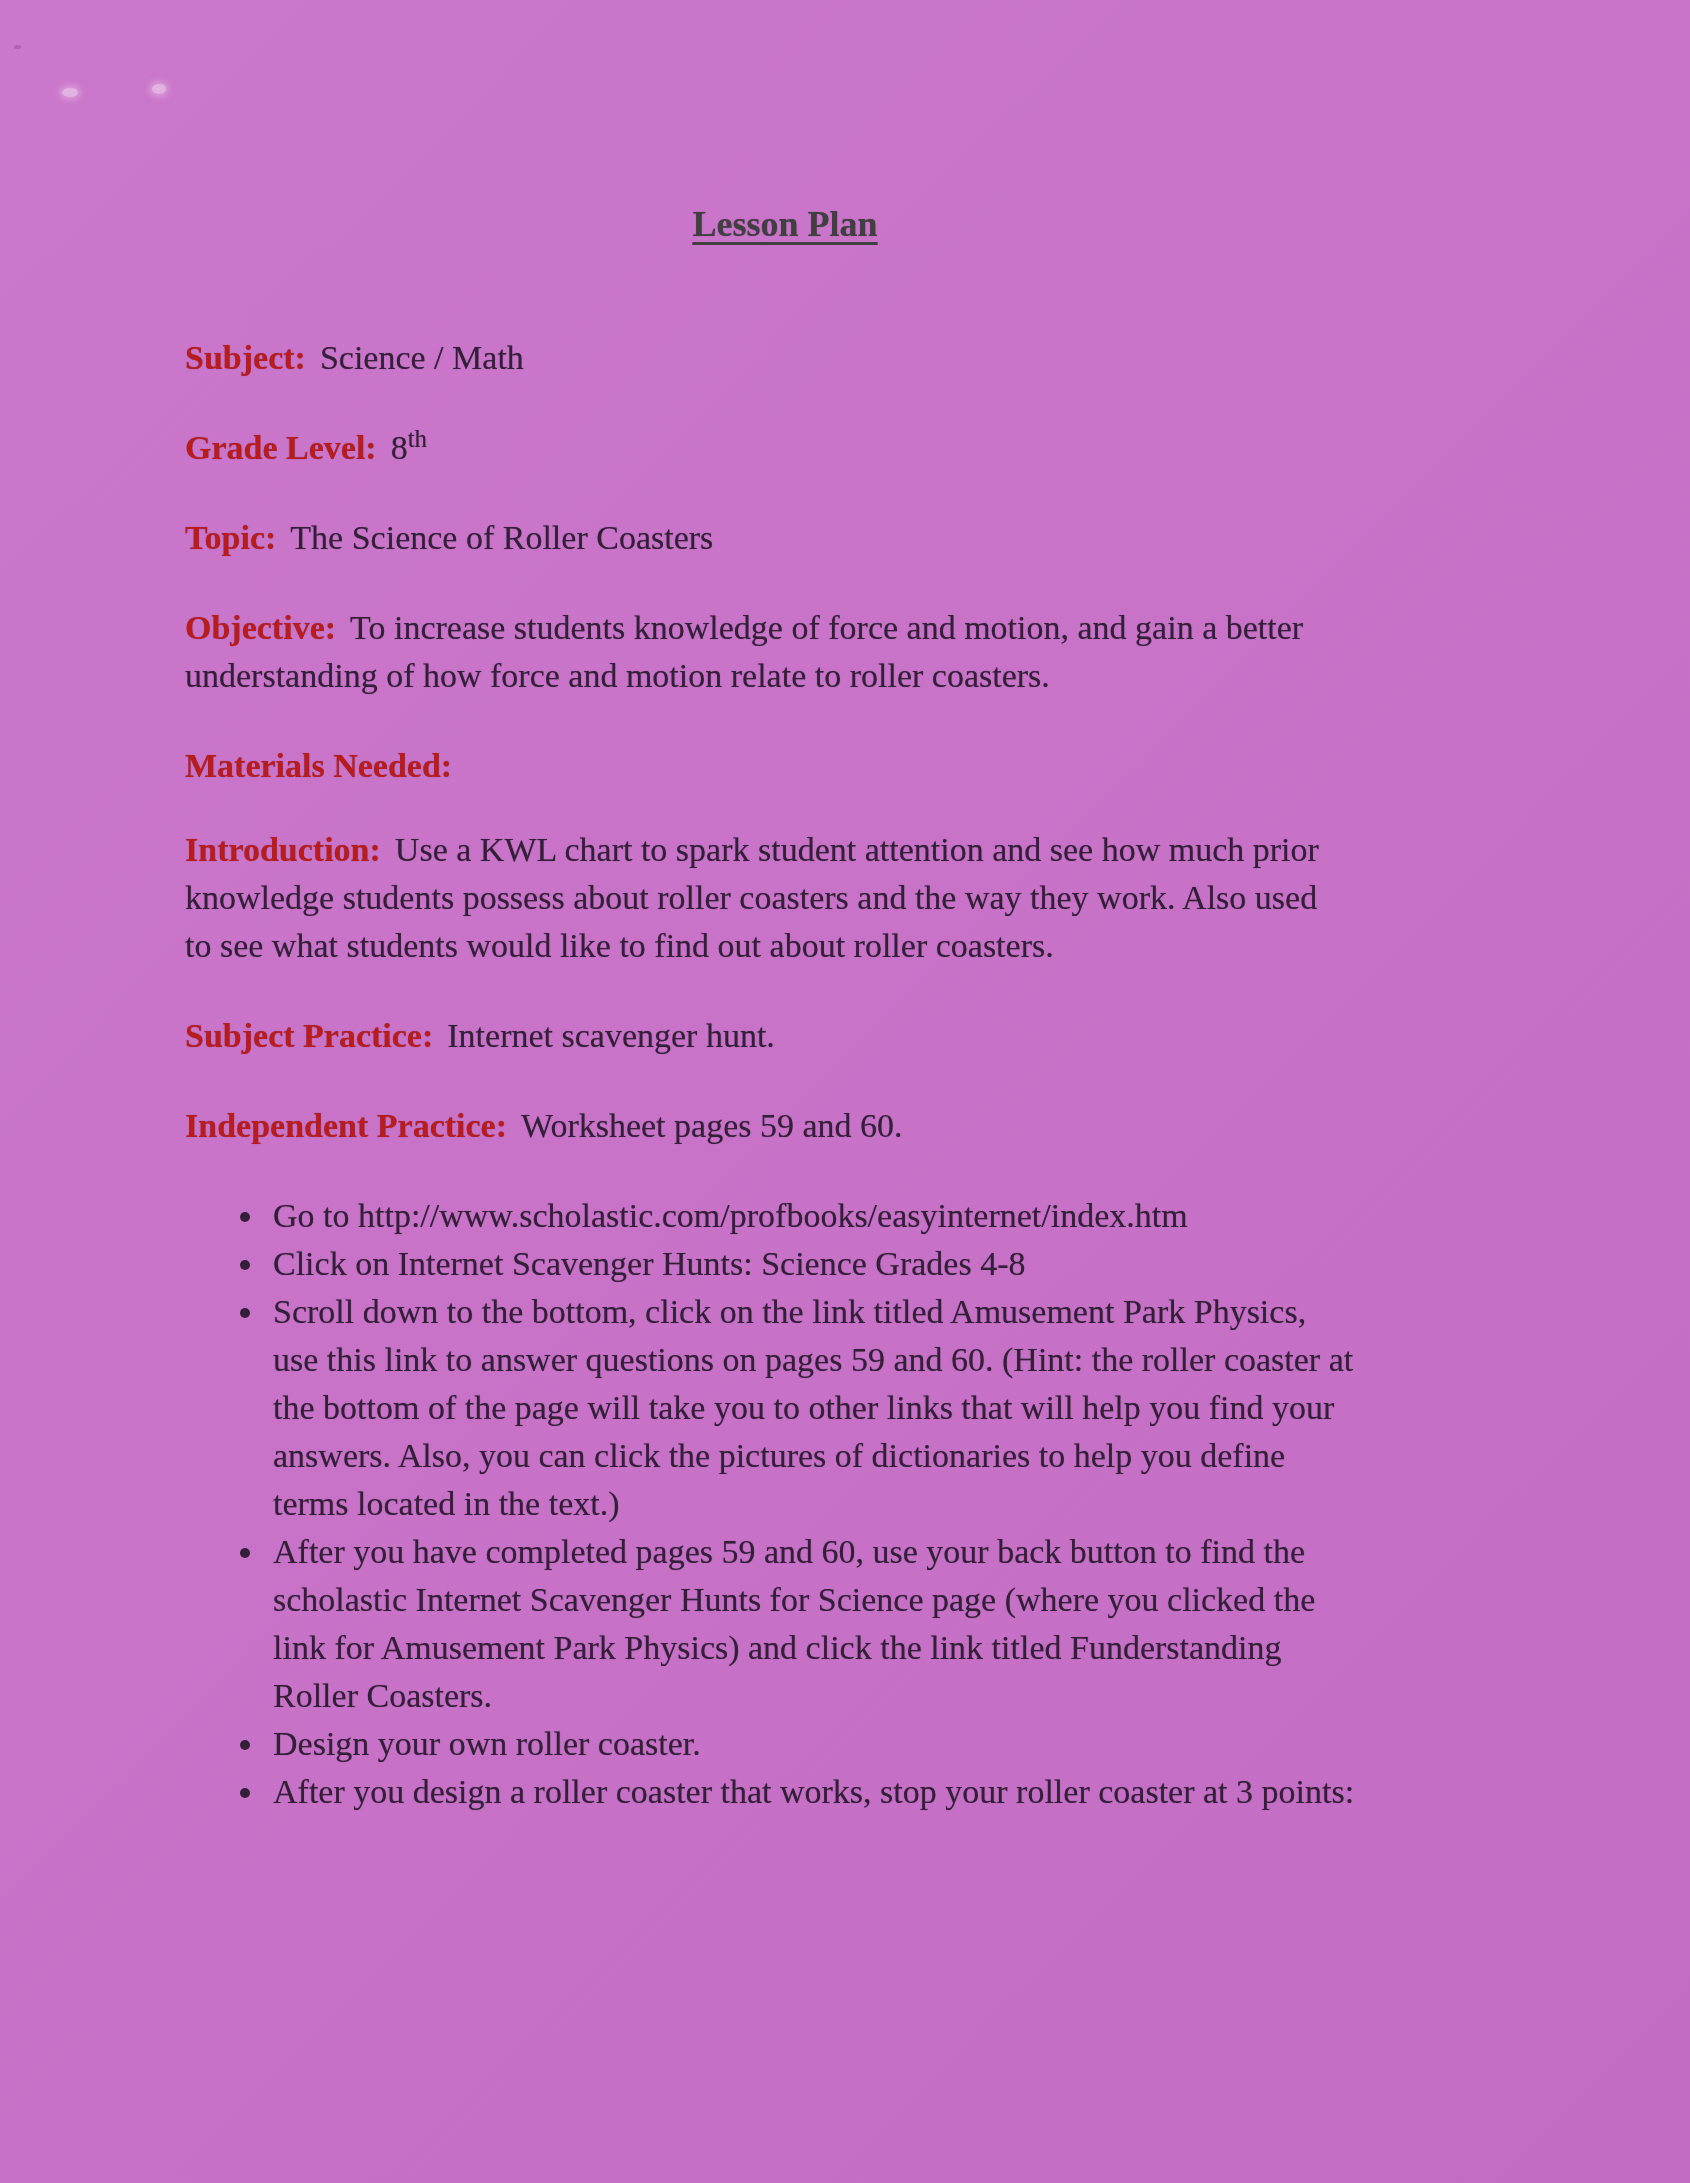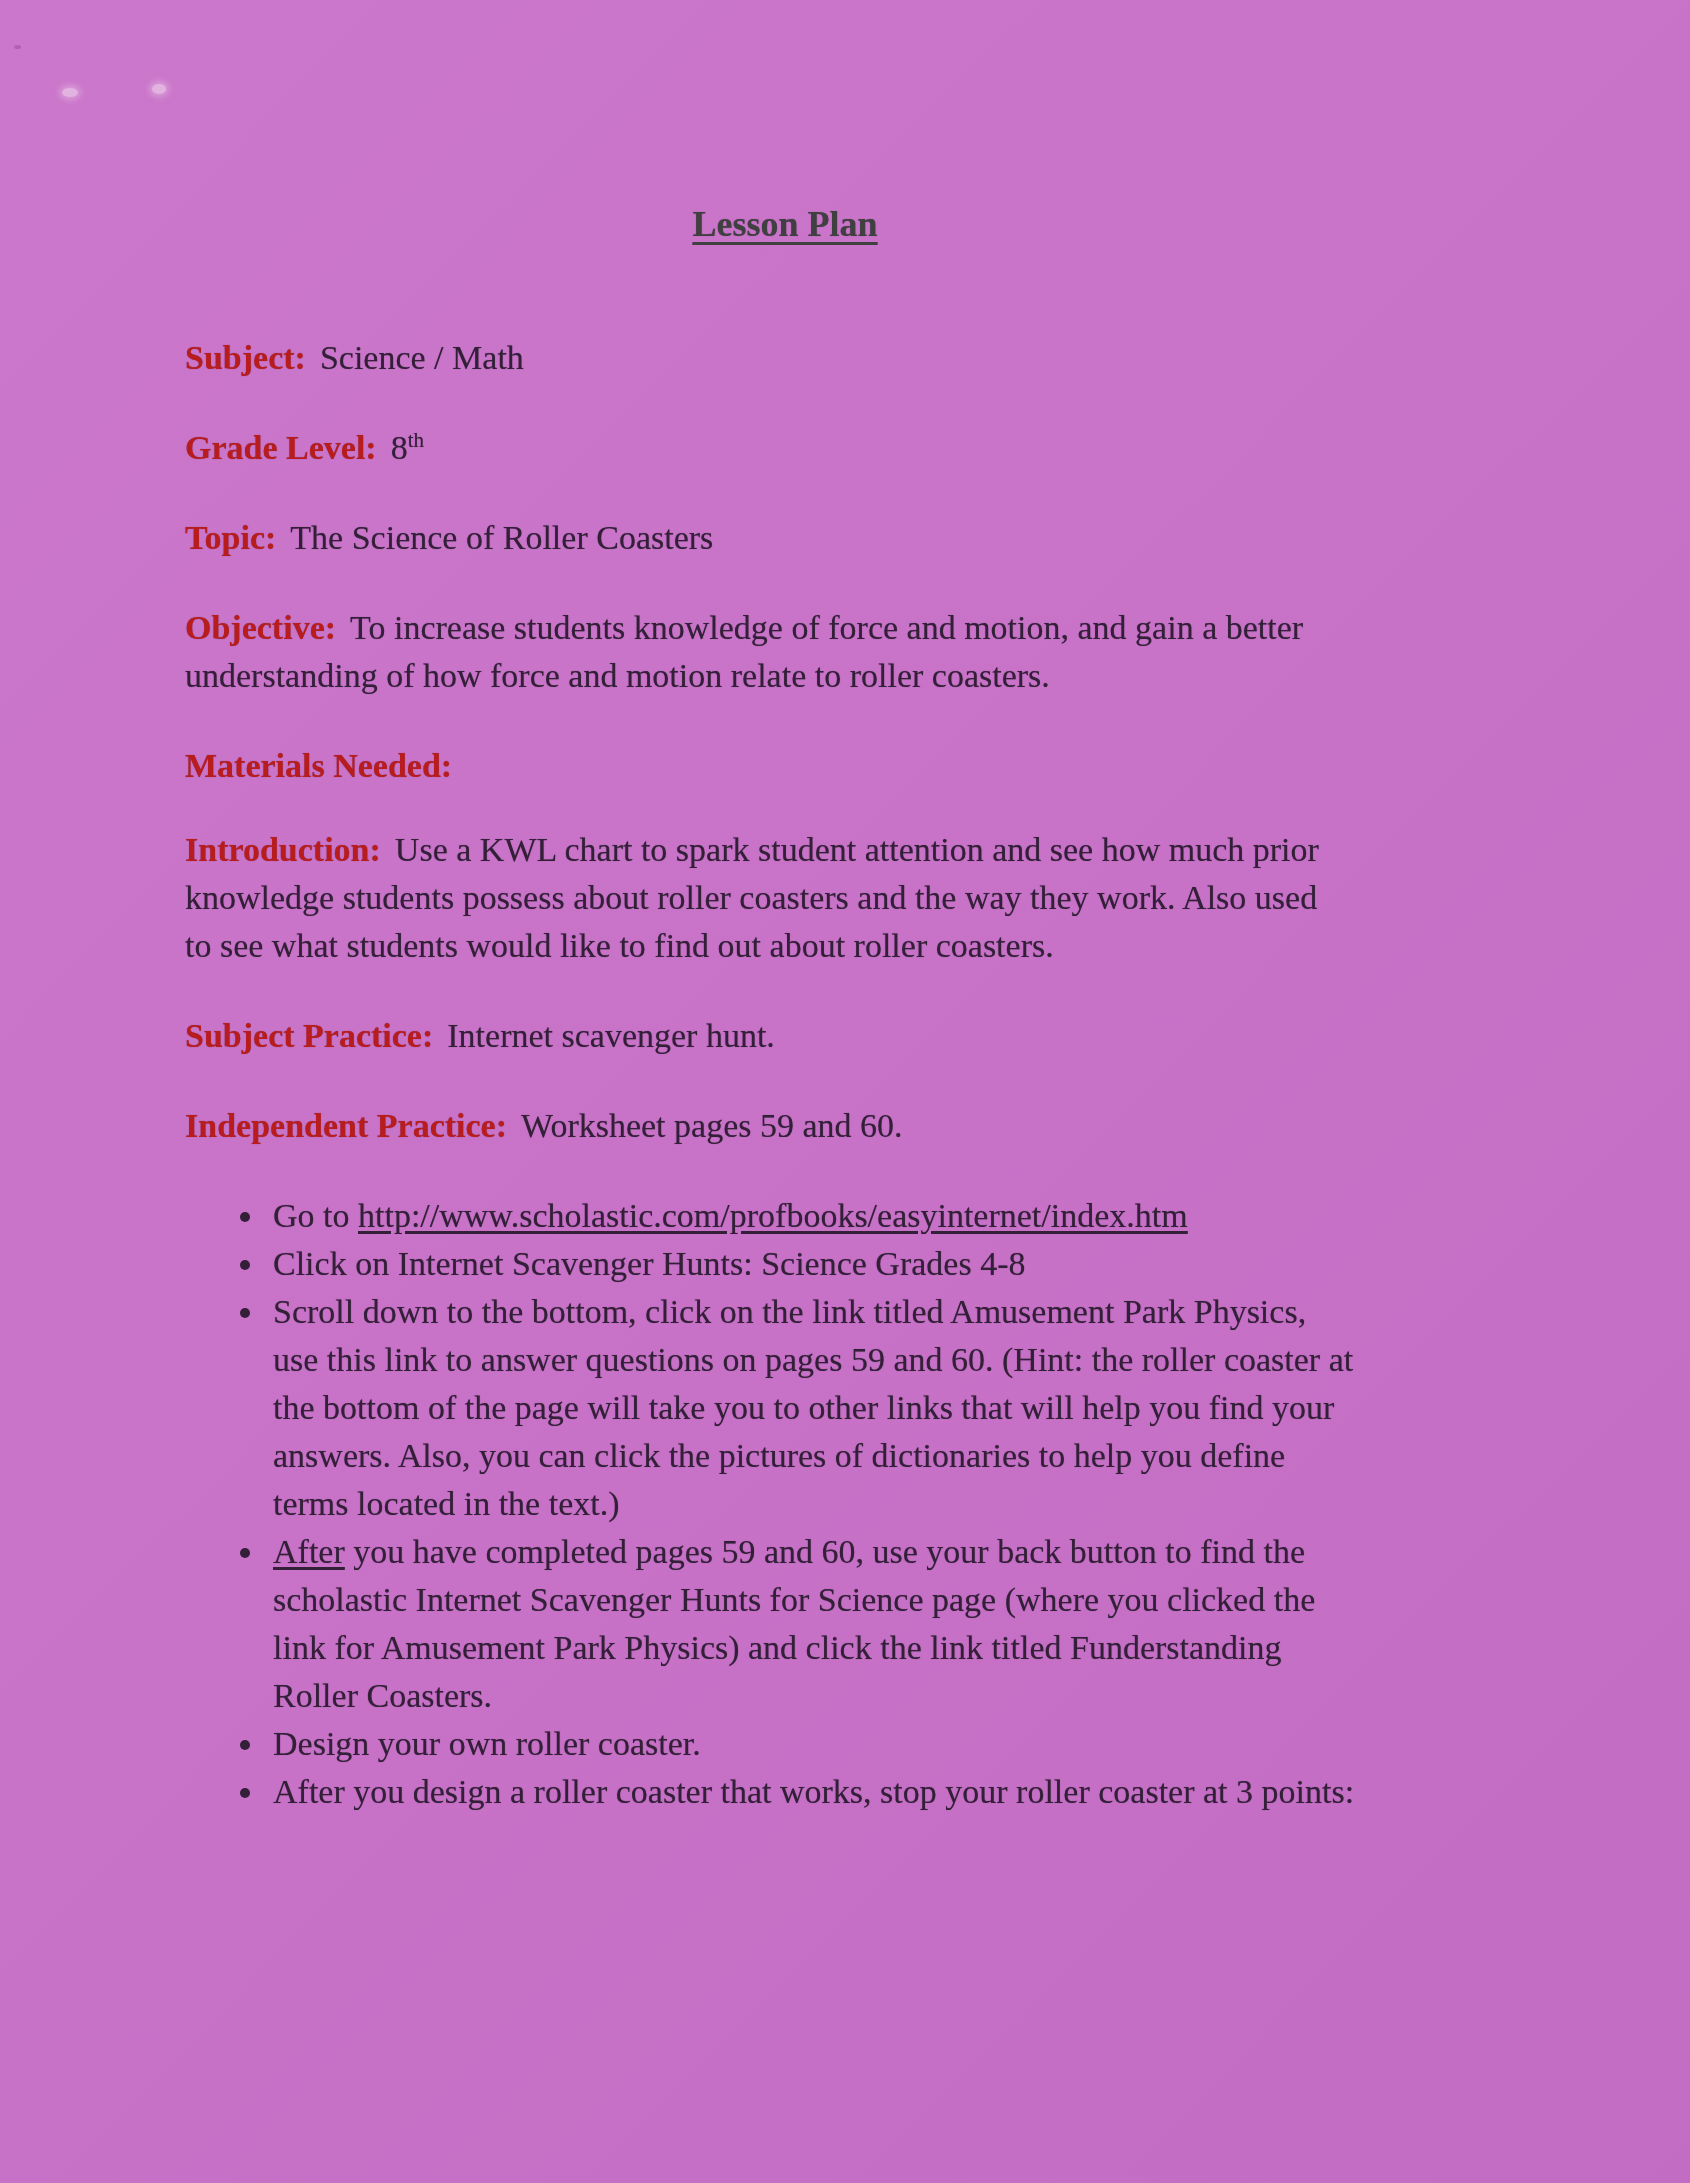--- a/index.html
+++ b/index.html
@@ -50,40 +50,40 @@
     margin: 0 0 86px 0;
     color: #404040;
   }
   p { margin: 0 0 42px 0; }
   .b {
     font-weight: bold;
     color: #b91c1c;
   }
   .v { margin-left: 14px; }
   sup.ord {
-    font-size: 21px;
+    font-size: 25px;
     vertical-align: super;
     line-height: 0;
   }
   .para  { max-width: 1150px; margin-top: 36px; }
   .tight { margin-bottom: 0; }
   .indent {
     padding-left: 58px;
     margin-bottom: 38px;
   }
   .proc-list {
     list-style: disc;
     margin: 0;
     padding-left: 82px;
   }
   .proc-list li {
     max-width: 1085px;
     padding-left: 6px;
   }
-  .u { text-decoration: underline; text-underline-offset: 4px; }
+  .u { text-underline-offset: 4px; }
 </style>
 </head>
 <body>
 
 <div class="paper">
   <div class="artifact a1"></div>
   <div class="artifact a2"></div>
   <div class="artifact a3"></div>
 
   <div class="content">

